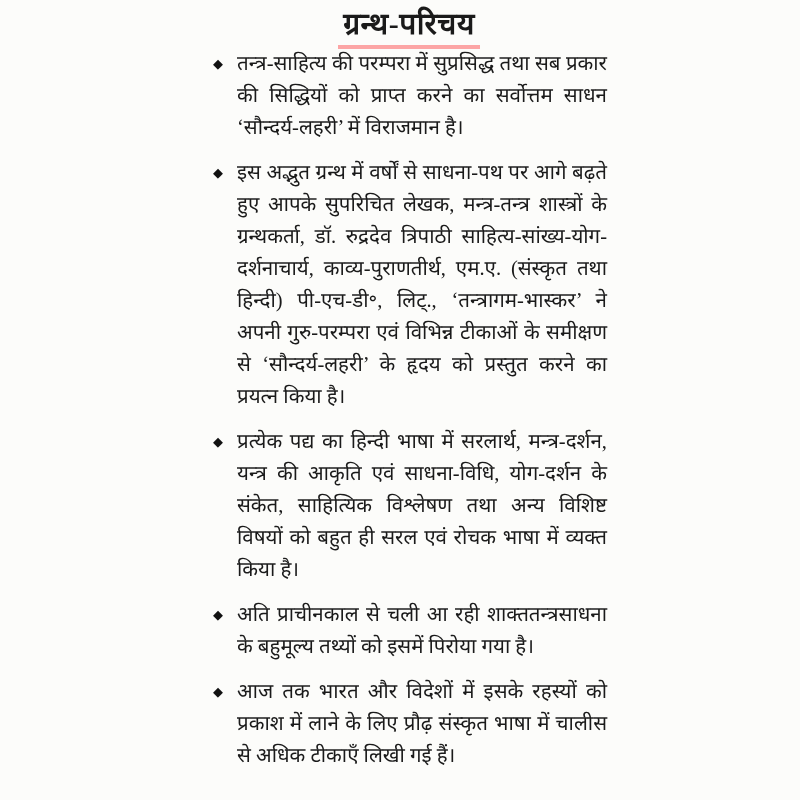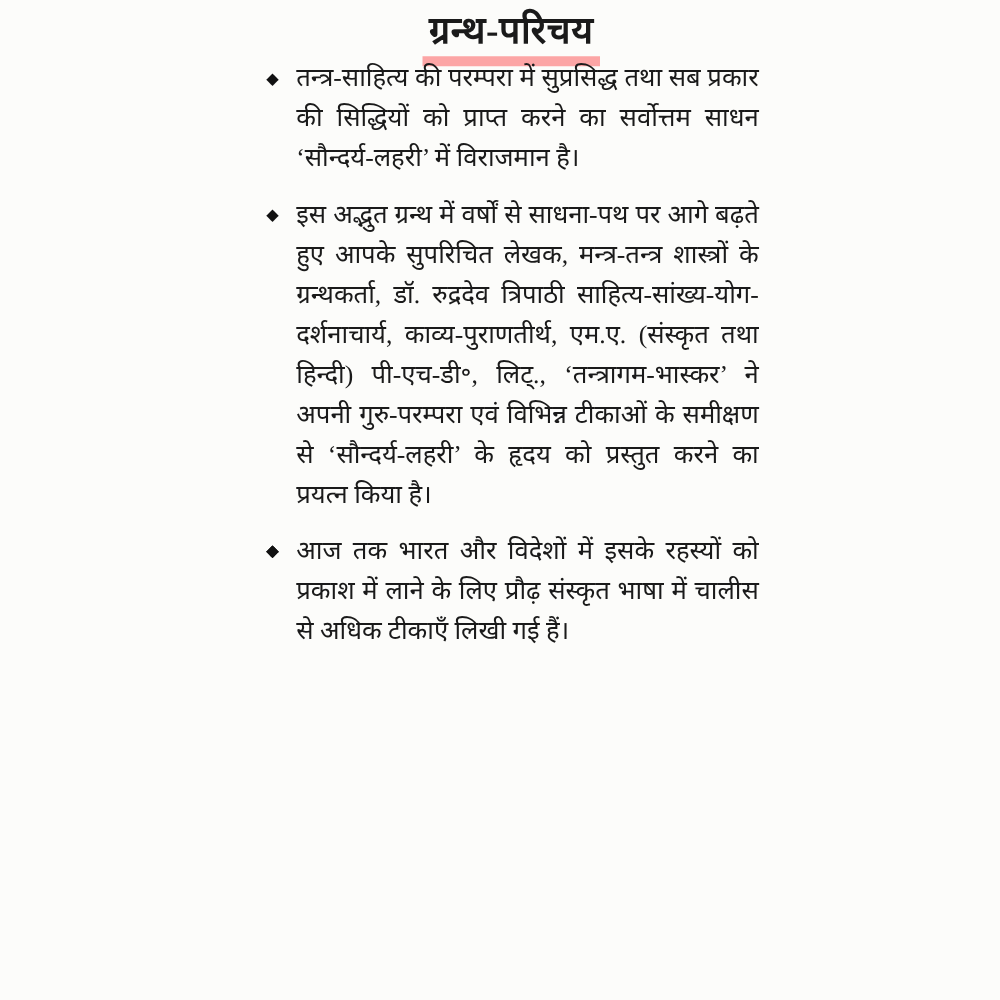--- a/index.html
+++ b/index.html
@@ -22,21 +22,21 @@
     left: 210px;
     width: 398px;
     margin: 0;
     text-align: center;
     font-size: 30px;
     font-weight: bold;
     letter-spacing: 0.5px;
   }
   .title-text {
     display: inline-block;
-    border-bottom: 8px solid #fca5a5;
+    border-bottom: 4px solid #fca5a5;
     padding: 0 5px 2px 5px;
   }
   .bullet-list {
     position: absolute;
     top: 47px;
     left: 213px;
     width: 394px;
     margin: 0;
     padding: 0;
     list-style: none;
@@ -66,17 +66,17 @@
 </style>
 </head>
 <body>
 
 <div class="page">
   <h1 class="title"><span class="title-text">ग्रन्थ-परिचय</span></h1>
 
   <ul class="bullet-list" id="bullet-list">
       <li class="bullet-item"><span class="bullet-icon">◆</span><span><span>तन्त्र-साहित्य की परम्परा में सुप्रसिद्ध तथा सब प्रकार की सिद्धियों को प्राप्त करने का सर्वोत्तम साधन ‘</span><span class="underlined">सौन्दर्य-लहरी</span><span>’ में विराजमान है।</span></span></li>
       <li class="bullet-item"><span class="bullet-icon">◆</span><span><span>इस अद्भुत ग्रन्थ में वर्षों से साधना-पथ पर आगे बढ़ते हुए आपके सुपरिचित लेखक, मन्त्र-तन्त्र शास्त्रों के ग्रन्थकर्ता, डॉ. रुद्रदेव त्रिपाठी साहित्य-सांख्य-योग-दर्शनाचार्य, काव्य-पुराणतीर्थ, एम.ए. (संस्कृत तथा हिन्दी) पी-एच-डी॰, लिट्., ‘तन्त्रागम-भास्कर’ ने अपनी गुरु-परम्परा एवं विभिन्न टीकाओं के समीक्षण से ‘सौन्दर्य-लहरी’ के हृदय को प्रस्तुत करने का प्रयत्न किया है।</span></span></li>
-      <li class="bullet-item"><span class="bullet-icon">◆</span></li>
-      <li class="bullet-item"><span class="bullet-icon">◆</span></li>
+      <li class="bullet-item"><span class="bullet-icon">◆</span><span><span>प्रत्येक पद्य का हिन्दी भाषा में सरलार्थ, मन्त्र-दर्शन, यन्त्र की आकृति एवं साधना-विधि, योग-दर्शन के संकेत, साहित्यिक विश्लेषण तथा अन्य विशिष्ट विषयों को बहुत ही सरल एवं रोचक भाषा में व्यक्त किया है।</span></span></li>
+      <li class="bullet-item"><span class="bullet-icon">◆</span><span><span>अति प्राचीनकाल से चली आ रही शाक्ततन्त्रसाधना के बहुमूल्य तथ्यों को इसमें पिरोया गया है।</span></span></li>
       <li class="bullet-item"><span class="bullet-icon">◆</span><span><span>आज तक भारत और विदेशों में इसके रहस्यों को प्रकाश में लाने के लिए प्रौढ़ संस्कृत भाषा में चालीस से अधिक टीकाएँ लिखी गई हैं।</span></span></li>
     </ul>
 </div>
 
 </body></html>

